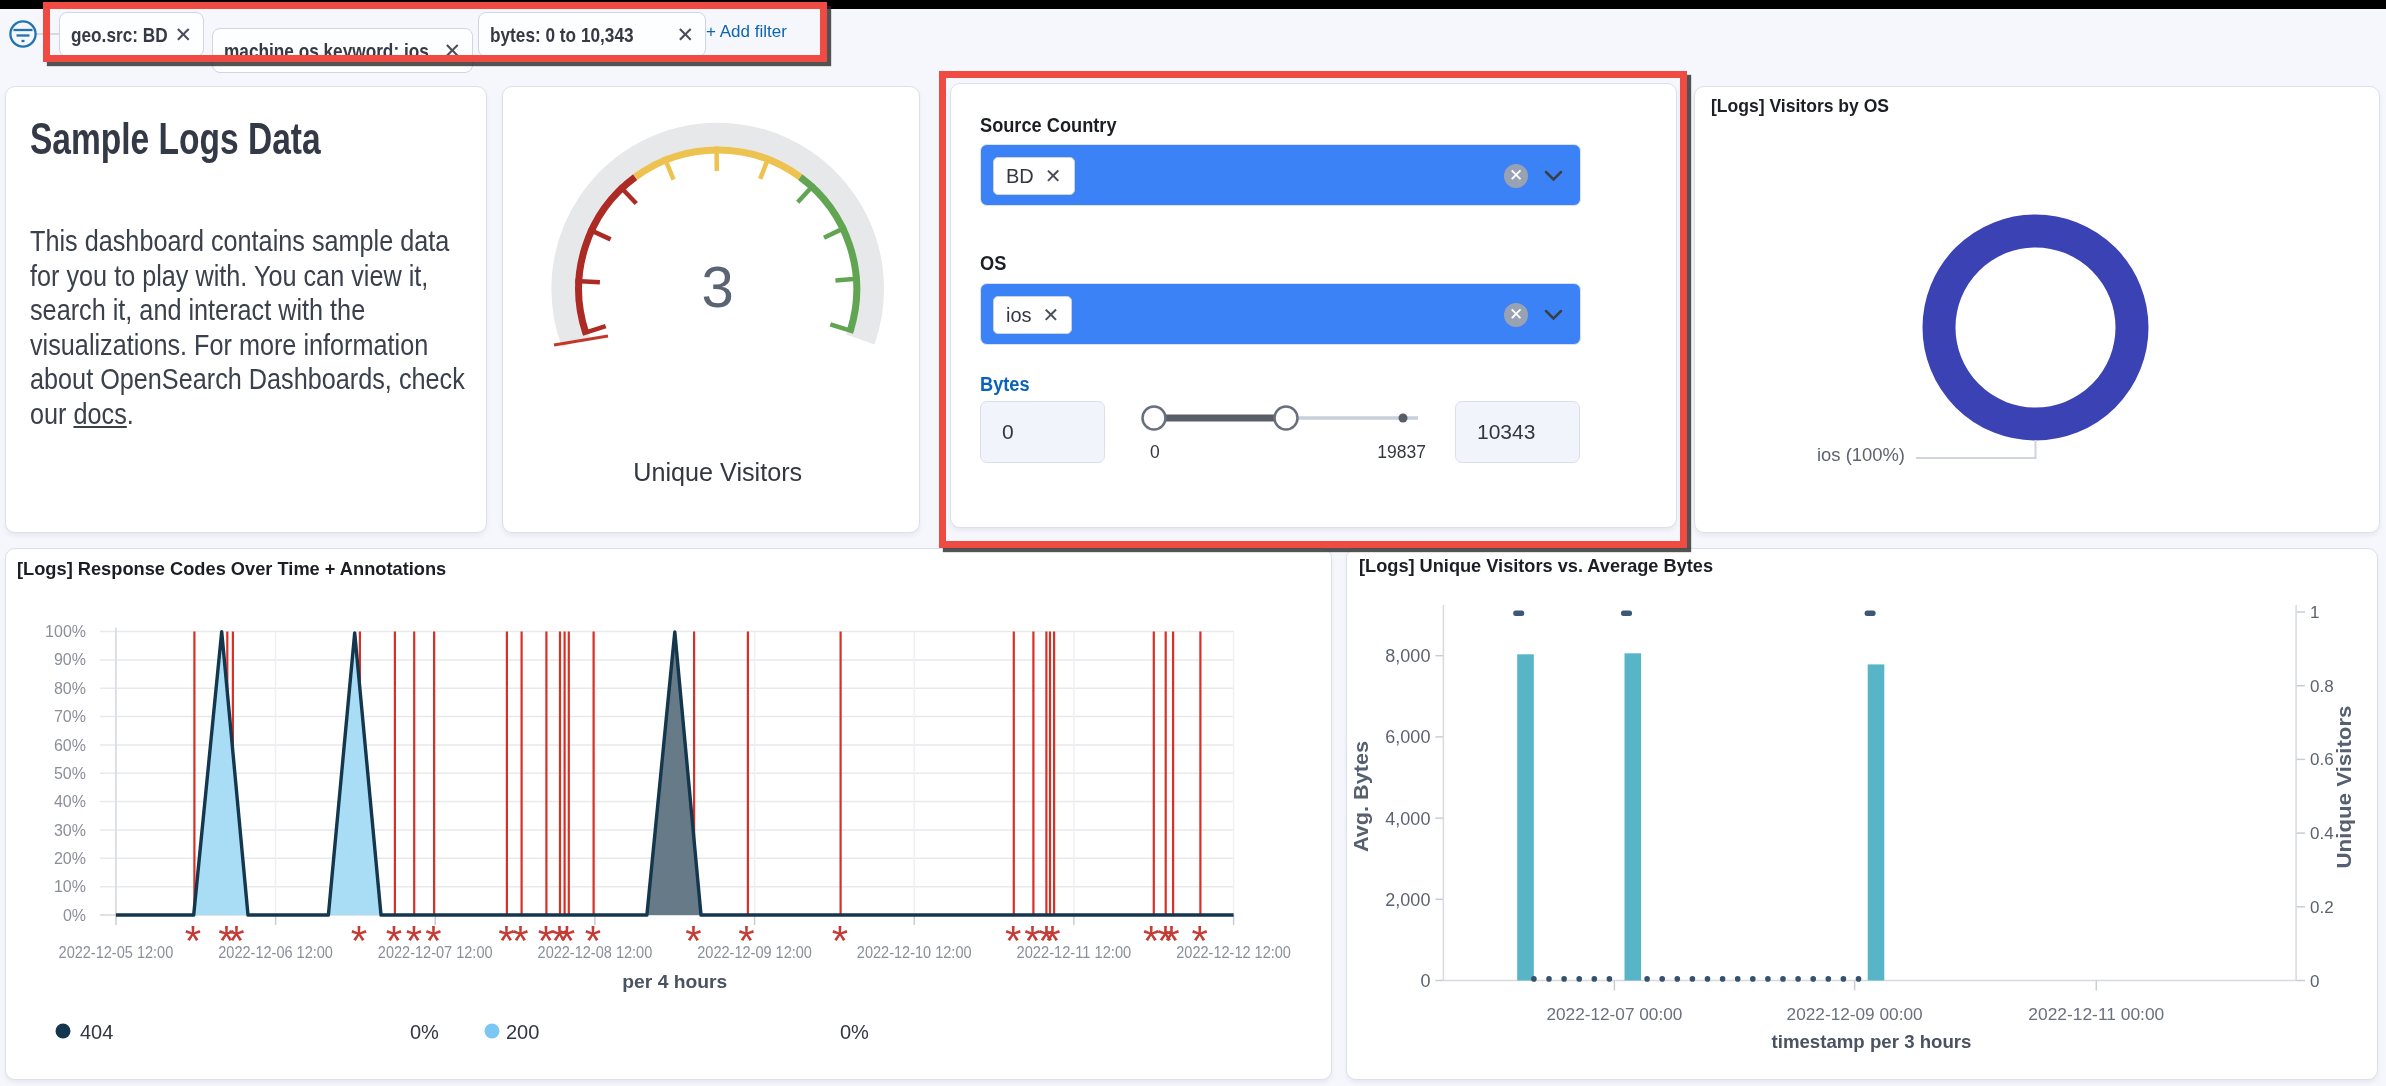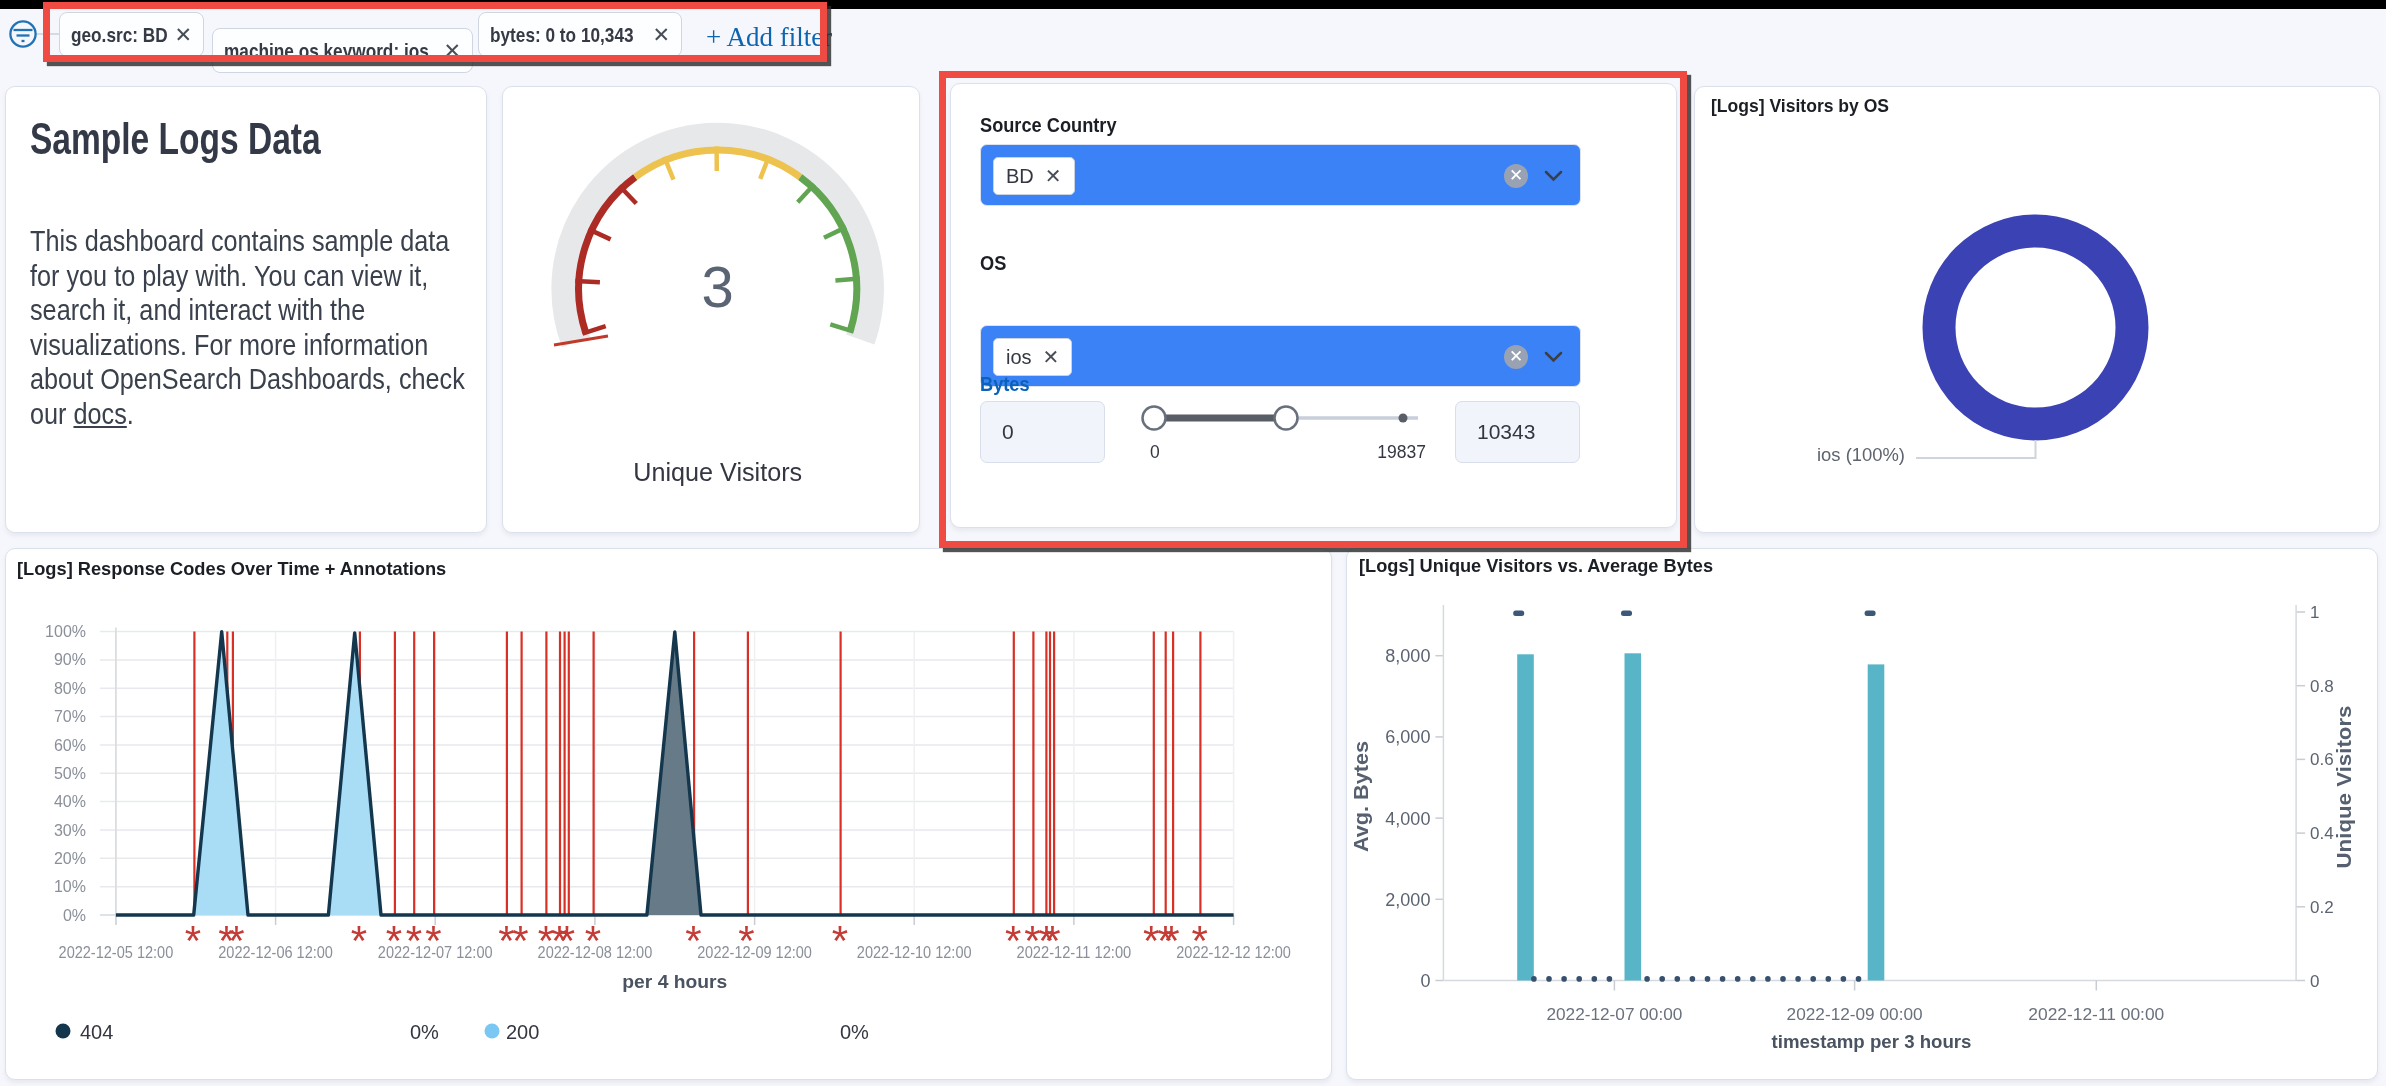--- a/index.html
+++ b/index.html
@@ -29,25 +29,25 @@
 </svg>
 
 <div class="pill" style="left:59px;top:12px;width:145px;">
     <span class="t">geo.src: BD</span>
     <span class="x">✕</span>
   </div>
 <div class="pill" style="left:212px;top:28px;width:261px;">
     <span class="t">machine.os.keyword: ios</span>
     <span class="x">✕</span>
   </div>
-<div class="pill" style="left:478px;top:12px;width:204px;">
+<div class="pill" style="left:478px;top:12px;width:228px;">
     <span class="t">bytes: 0 to 10,343</span>
     <span class="x">✕</span>
   </div>
-<div class="abs" style="left:706px;top:22px;font-size:27px;color:#0d65b0;font-weight:500;white-space:nowrap;transform:scaleX(1.0);transform-origin:left center;font-family:Liberation Serif, serif;">+ Add filter</div>
+<div class="abs" style="left:706px;top:22px;font-size:17px;color:#0d65b0;font-weight:500;white-space:nowrap;transform:scaleX(1.0);transform-origin:left center;">+ Add filter</div>
 
 <div class="panel" style="left:5px;top:86px;width:482px;height:447px;"></div>
 <div class="abs" style="left:30px;top:113px;font-size:45px;font-weight:bold;color:#333946;z-index:2;white-space:nowrap;transform:scaleX(0.745);transform-origin:left top;">Sample Logs Data</div>
 <div class="abs" style="left:30px;top:224px;font-size:29px;line-height:34.6px;color:#3a414c;z-index:2;white-space:nowrap;transform:scaleX(0.87);transform-origin:left top;">This dashboard contains sample data<br>for you to play with. You can view it,<br>search it, and interact with the<br>visualizations. For more information<br>about OpenSearch Dashboards, check<br>our <span style="text-decoration:underline;">docs</span>.</div>
 
 <div class="panel" style="left:502px;top:86px;width:418px;height:447px;"></div>
 <svg class="abs" style="left:502px;top:86px;z-index:2;" width="418" height="447" viewBox="0 0 418 447">
 <path d="M 74.0 256.0 A 151.3 151.3 0 1 1 358.3 253.5" stroke="#e7e8ea" stroke-width="30" fill="none"></path>
 <path d="M 83.7 246.6 A 139 139 0 0 1 133.2 91.1" stroke="#ac2b24" stroke-width="7" fill="none"></path>
 <path d="M 133.2 91.1 A 139 139 0 0 1 298.2 91.1" stroke="#edc24e" stroke-width="7" fill="none"></path>
@@ -74,21 +74,21 @@
     <div class="cpill">
         <span>BD</span>
         <span class="x">✕</span>
       </div>
     <div class="clear" style="right:52px;">✕</div>
     <svg style="position:absolute;right:16px;top:23px;" width="21" height="16" viewBox="0 0 21 16">
         <path d="M3 4 L10.5 11.5 L18 4" fill="none" stroke="#3a3e47" stroke-width="2.5" stroke-linecap="round"></path>
       </svg>
   </div>
   <div class="ctl-label" style="left:29px;top:168px;">OS</div>
-  <div class="combo" style="top:199px;margin-top:42px;">
+  <div class="combo" style="top:199px;">
     <div class="cpill">
         <span>ios</span>
         <span class="x">✕</span>
       </div>
     <div class="clear" style="right:52px;">✕</div>
     <svg style="position:absolute;right:16px;top:23px;" width="21" height="16" viewBox="0 0 21 16">
         <path d="M3 4 L10.5 11.5 L18 4" fill="none" stroke="#3a3e47" stroke-width="2.5" stroke-linecap="round"></path>
       </svg>
   </div>
   <div class="ctl-label" style="left:29px;top:289px;color:#0a62b9;">Bytes</div>

